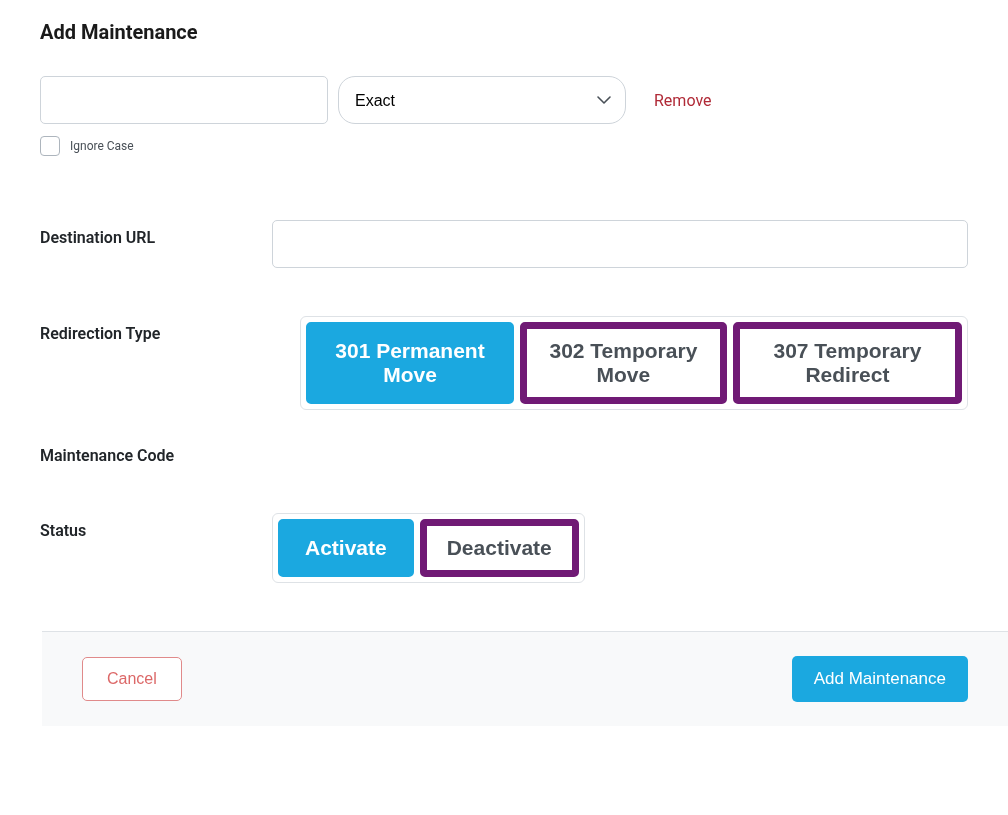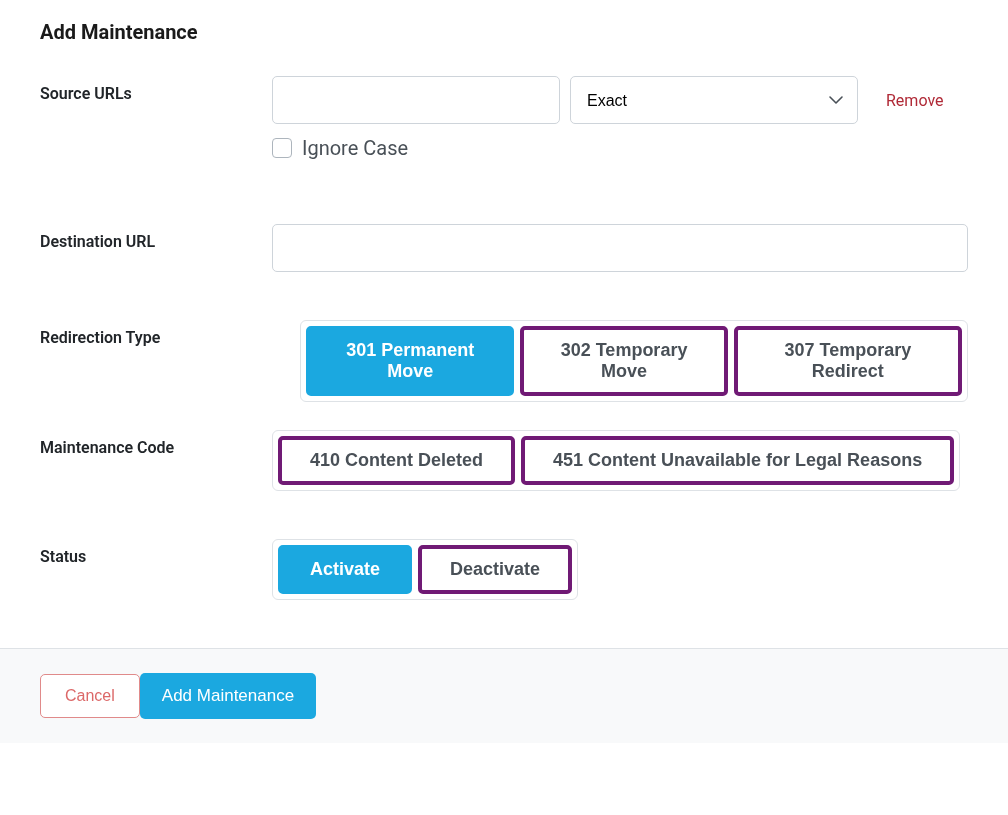--- a/index.html
+++ b/index.html
@@ -55,21 +55,21 @@
       height: 48px;
       background: #fff;
     }
     .source-input {
       width: 288px;
     }
     .match-type-select {
       width: 288px;
       height: 48px;
       border: 1px solid #ced4da;
-      border-radius: 5px;
+      border-radius: 17px;
       padding: 10px 40px 10px 16px;
       font-size: 16px;
       background: #fff;
       appearance: none;
       position: relative;
       cursor: pointer;
     }
     .select-wrapper {
       position: relative;
       display: inline-block;
@@ -105,21 +105,21 @@
     }
     .checkbox {
       width: 20px;
       height: 20px;
       border: 1.5px solid #adb5bd;
       border-radius: 4px;
       background: #fff;
       cursor: pointer;
     }
     .checkbox-label {
-      font-size: 20px;
+      font-size: 12px;
       color: #495057;
     }
     .add-another-btn {
       border: 1px solid #ced4da;
       border-radius: 5px;
       padding: 12px 20px;
       font-size: 16px;
       color: #495057;
       background: #fff;
       cursor: pointer;
@@ -130,42 +130,43 @@
     }
     .button-group-wrapper {
       display: inline-flex;
       border: 1px solid #dee2e6;
       border-radius: 6px;
       padding: 5px;
       gap: 6px;
       background: #fff;
     }
     .toggle-btn {
-      border: 4px solid #701a75;
-      border-radius: 5px;
-      padding: 10px 28px;
-      font-size: 18px;
+      border: 7px solid #701a75;
+      border-radius: 5px;
+      padding: 10px 20px;
+      font-size: 21px;
       font-weight: 600;
       color: #495057;
       background: #fff;
       cursor: pointer;
     }
     .toggle-btn.active {
       background: #1ba8e0;
       border-color: #1ba8e0;
       color: #fff;
     }
     .footer {
       border-top: 1px solid #dee2e6;
       background: #f8f9fa;
       padding: 24px 40px;
       display: flex;
-      justify-content: flex-start;
+      justify-content: space-between;
       align-items: center;
       margin-top: 20px;
+      margin-left: 42px;
     }
     .cancel-btn {
       border: 1px solid #e08a8a;
       border-radius: 5px;
       padding: 12px 24px;
       font-size: 16px;
       color: #dc6868;
       background: #fff;
       cursor: pointer;
     }
@@ -180,21 +181,20 @@
       cursor: pointer;
     }
   </style>
 </head>
 <body>
 
 <div class="container">
   <h1 class="page-title">Add Maintenance</h1>
 
   <div class="form-row">
-    <div class="form-label">Source URLs</div>
     <div class="form-content">
       <div class="source-url-row">
         <input type="text" class="text-input source-input" value="" style="">
         <div class="select-wrapper">
           <select class="match-type-select">
             <option>Exact</option>
           </select>
           <svg class="chevron-down" width="16" height="16" viewBox="0 0 16 16" fill="none">
             <path d="M2 5 L8 11 L14 5" stroke="#495057" stroke-width="1.6" fill="none" stroke-linecap="round" stroke-linejoin="round"></path>
           </svg>
@@ -221,26 +221,20 @@
       <div class="button-group-wrapper">
         <button class="toggle-btn active">301 Permanent Move</button>
         <button class="toggle-btn">302 Temporary Move</button>
         <button class="toggle-btn">307 Temporary Redirect</button>
       </div>
     </div>
   </div>
 
   <div class="form-row">
     <div class="form-label">Maintenance Code</div>
-    <div class="form-content">
-      <div class="button-group-wrapper">
-        <button class="toggle-btn">410 Content Deleted</button>
-        <button class="toggle-btn">451 Content Unavailable for Legal Reasons</button>
-      </div>
-    </div>
   </div>
 
   <div class="form-row">
     <div class="form-label">Status</div>
     <div class="form-content">
       <div class="button-group-wrapper">
         <button class="toggle-btn active">Activate</button>
         <button class="toggle-btn">Deactivate</button>
       </div>
     </div>

